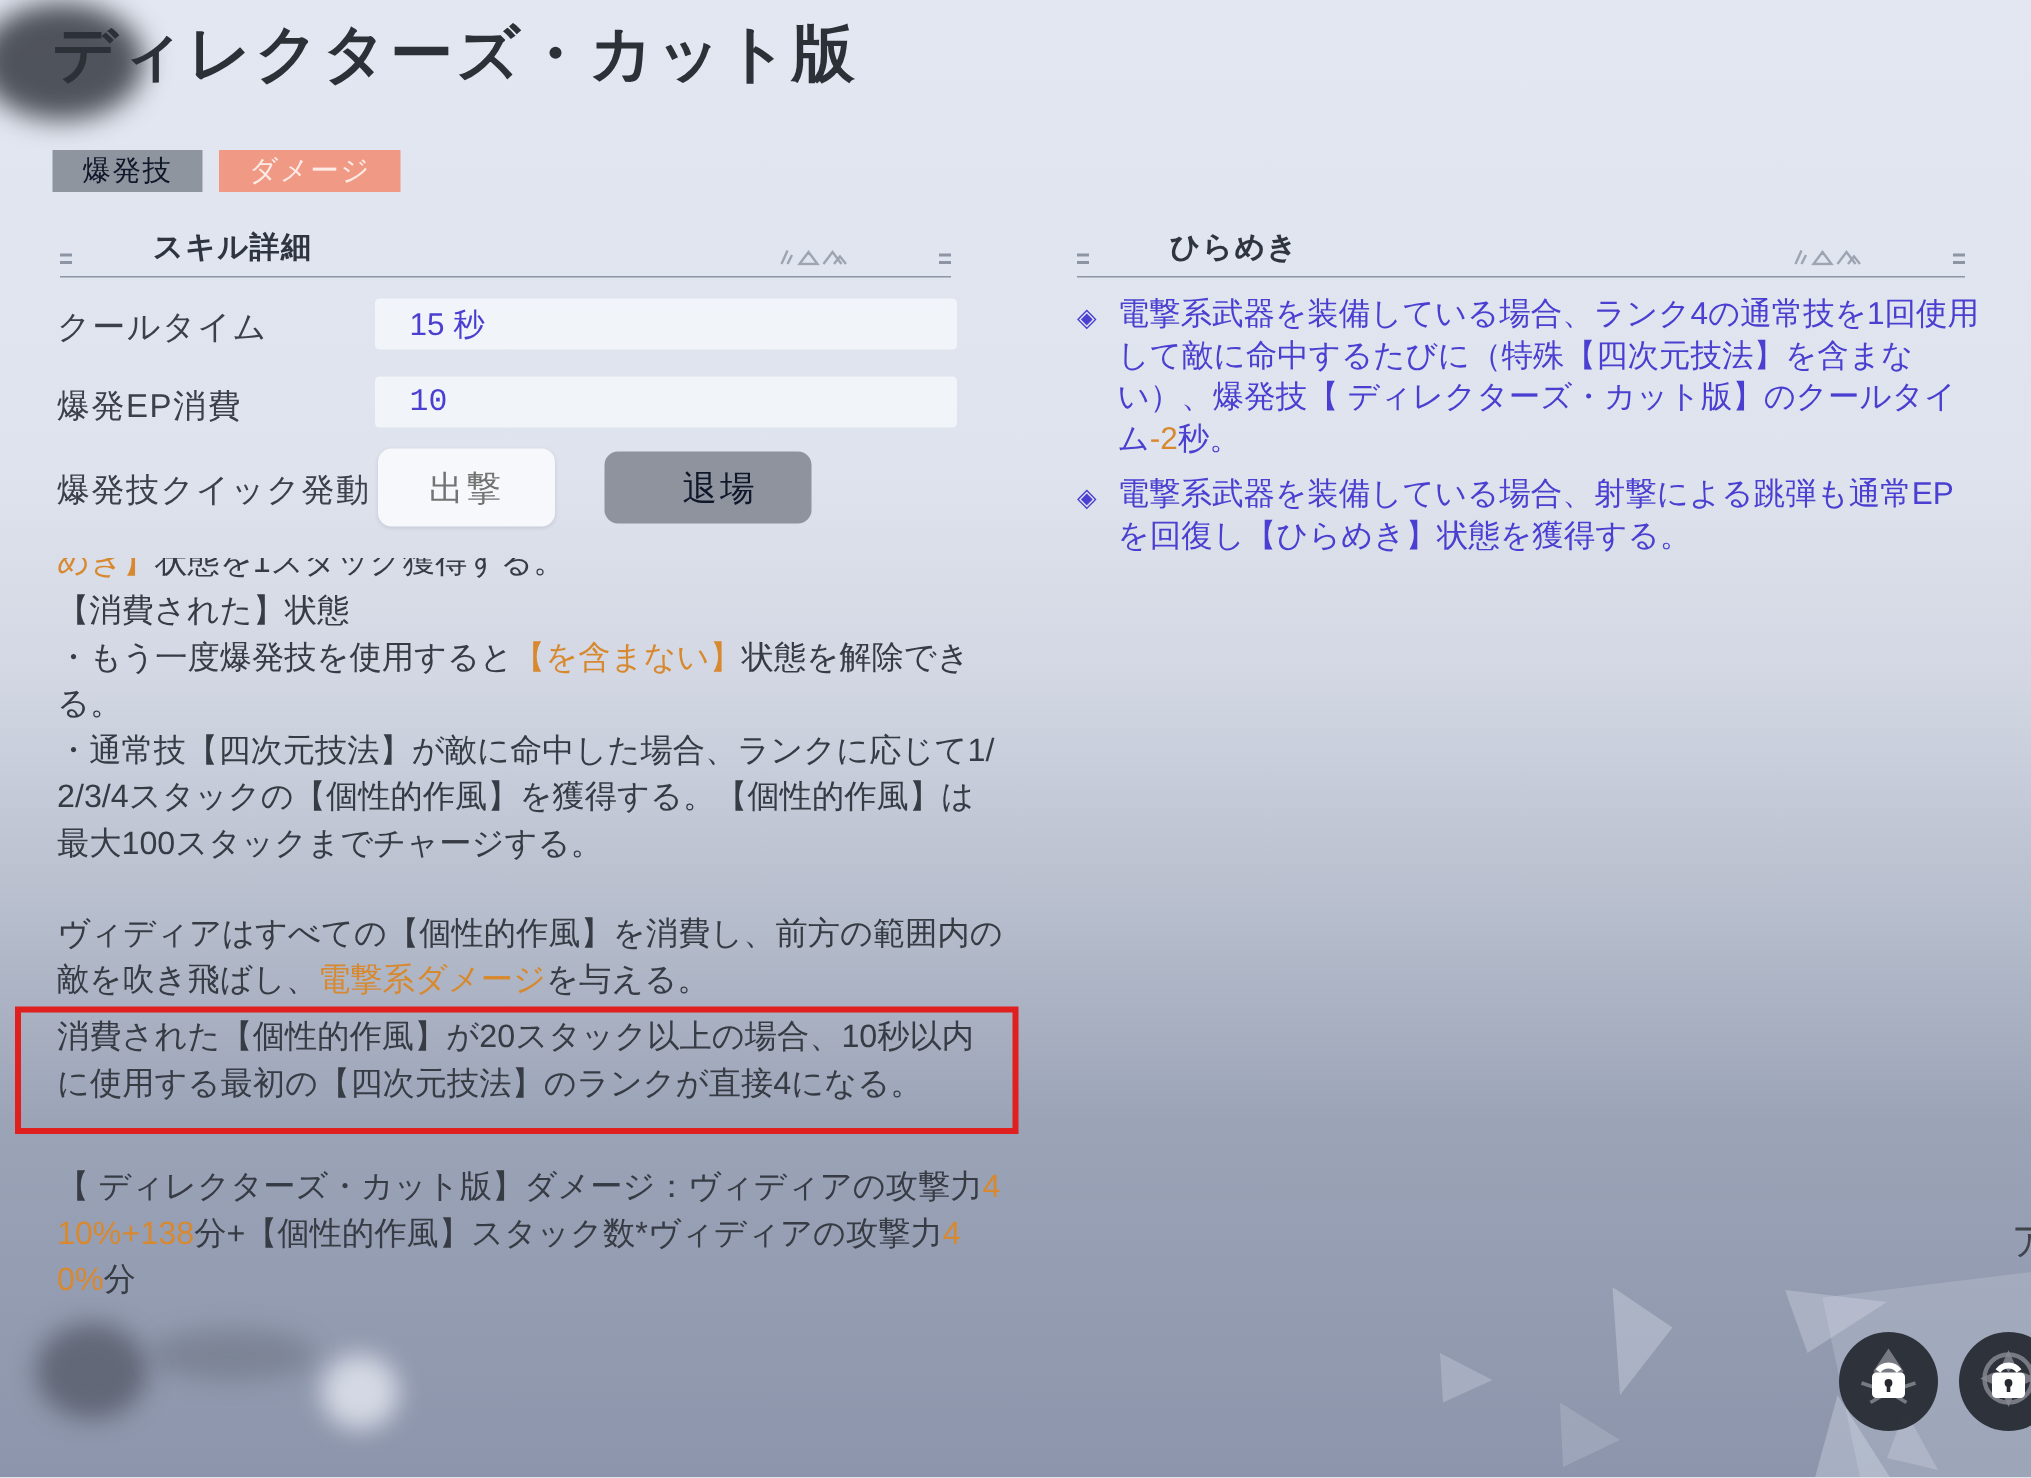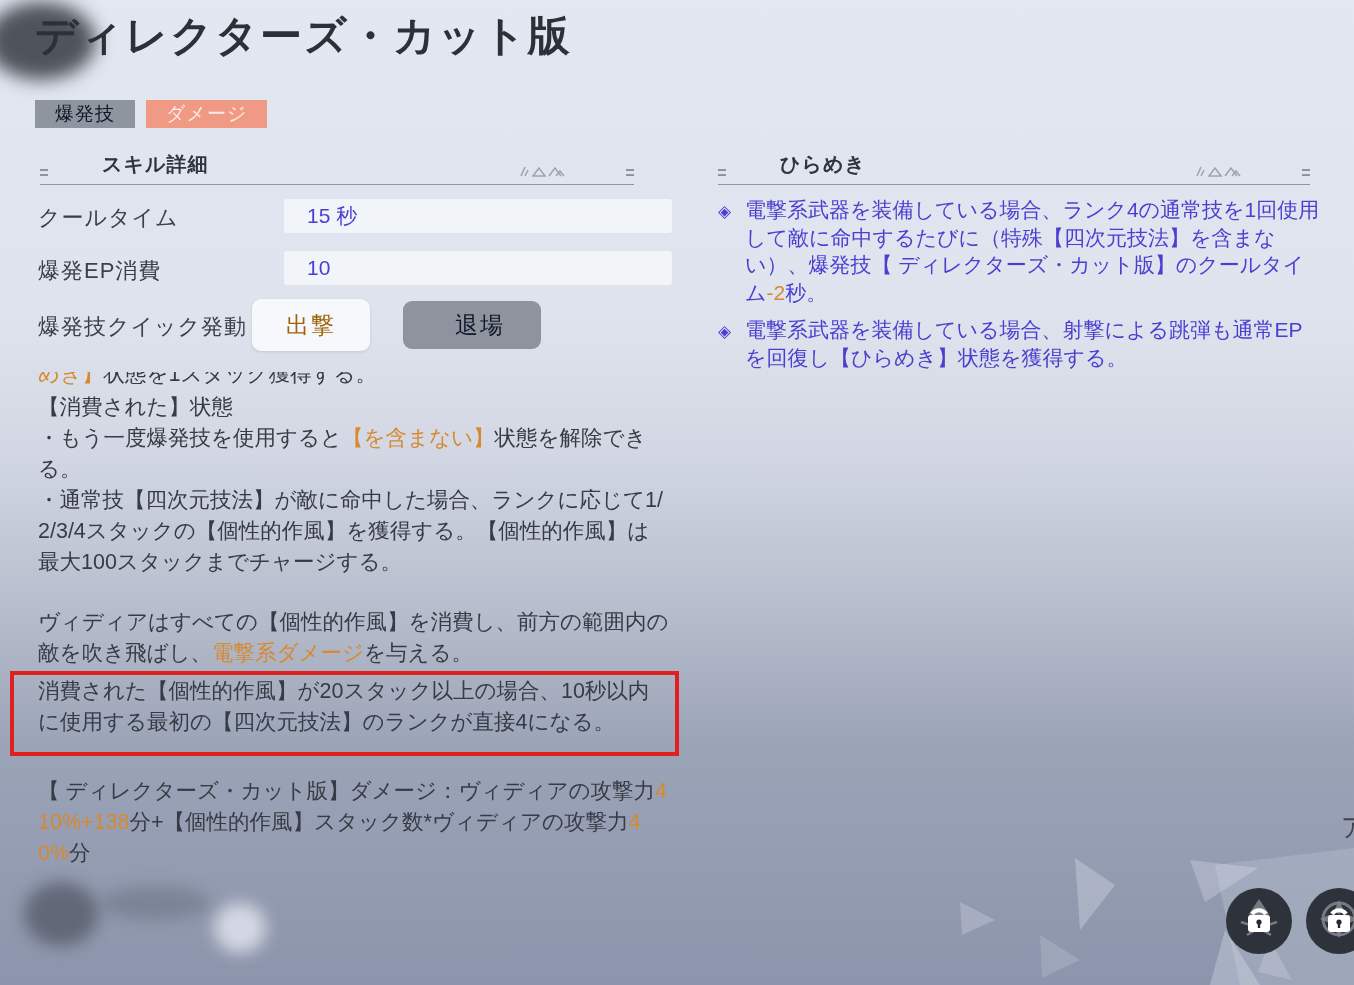--- a/index.html
+++ b/index.html
@@ -39,26 +39,26 @@
   .section-header .spacer{flex:1;}
   .dashes{display:flex;flex-direction:column;gap:3px;align-self:flex-end;margin-bottom:2px;}
   .dashes i{display:block;width:8px;height:2px;background:#8d95a4;}
   .decor-icon{align-self:flex-end;margin:0 8px 1px 0;opacity:.8;}
   
   .detail-label{position:absolute;left:38px;font-size:22px;color:#3b404a;letter-spacing:1px;}
   .value-field{
     position:absolute;left:250px;width:388px;height:34px;
     background:rgba(246,249,253,.78);border-radius:3px;
     display:flex;align-items:center;padding-left:23px;box-sizing:border-box;
-    font-size:21px;font-weight:500;color:var(--info);margin-left:34px;
+    font-size:21px;font-weight:500;color:var(--info);
   }
   .btn{position:absolute;display:flex;align-items:center;justify-content:center;
     border-radius:9px;font-size:23px;letter-spacing:2px;cursor:pointer;}
   .btn.deploy{left:252px;top:299px;width:118px;height:52px;background:#f6f8fb;
-    color:#a16207;box-shadow:0 1px 3px rgba(60,70,90,.15);}
+    color:#737373;box-shadow:0 1px 3px rgba(60,70,90,.15);}
   .btn.retreat{left:403px;top:301px;width:122px;height:48px;background:#8e939e;color:#0f172a;padding-left:16px;}
   
   .skill-text{
     position:absolute;left:38px;top:372px;width:631px;
     font-size:21.5px;line-height:31px;color:#363b44;
     word-break:break-all;
   }
   .clip-line{height:20px;overflow:hidden;}
   .clip-line>div{margin-top:-13px;}
   .seg-accent{color:var(--accent);}
@@ -129,21 +129,21 @@
     <span class="dashes">
         <i></i>
         <i></i>
       </span>
   </div>
 
   <div class="detail-label" style="top:203px;">クールタイム</div>
   <div class="value-field" style="top:199px;">15 秒</div>
 
   <div class="detail-label" style="top:256px;">爆発EP消費</div>
-  <div class="value-field" style="top:251px;">10</div>
+  <div class="value-field" style="top:251px;font-family:Liberation Mono, monospace;">10</div>
 
   <div class="detail-label" style="top:312px;">爆発技クイック発動</div>
   <div class="btn deploy">出撃</div>
   <div class="btn retreat">退場</div>
 
   <div class="skill-text">
     <div class="clip-line">
       <div><span class="seg-accent">めき】</span><span>状態を1スタック獲得する。</span></div>
     </div>
     <p class="para"><span>【消費された】状態</span></p>

